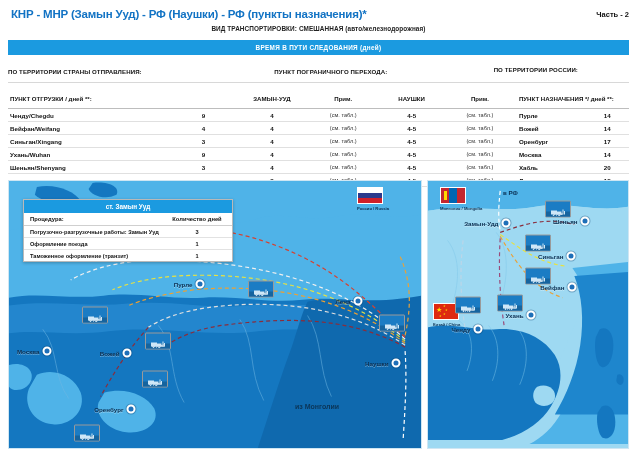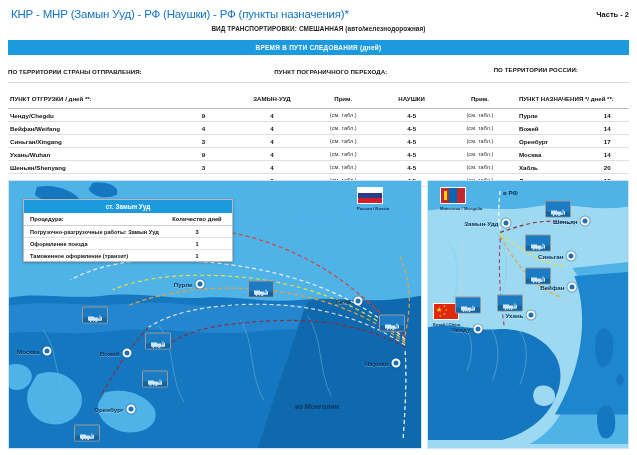--- a/index.html
+++ b/index.html
@@ -9,21 +9,21 @@
     background:#ffffff;
     font-family:"Liberation Sans", sans-serif;
     color:#1a1a1a;
     overflow:hidden;
     position:relative;
   }
   
   .hdr { padding:8px 8px 0 8px; position:relative; }
   .hdr-line { display:flex; align-items:baseline; white-space:nowrap; }
   .hdr-black { font-size:11.5px; font-weight:bold; letter-spacing:-.2px; color:#111; }
-  .hdr-blue  { font-size:11.5px; font-weight:normal; letter-spacing:-.2px; color:#1273c4; margin-left:3px; }
+  .hdr-blue  { font-size:11.5px; font-weight:bold; letter-spacing:-.2px; color:#1273c4; margin-left:3px; }
   .hdr-part  { position:absolute; right:8px; top:10px; font-size:7.5px; font-weight:bold; color:#111; }
   .hdr-sub { text-align:center; font-size:6.4px; font-weight:bold; color:#222; margin-top:5px; letter-spacing:.1px; }
 
   
   .tbl-wrap { margin:8px 8px 0 8px; }
   .band {
     background:#1b9ae0; color:#fff; text-align:center;
     font-size:6.4px; font-weight:bold; letter-spacing:.3px;
     padding:4px 0 4px 0;
   }

